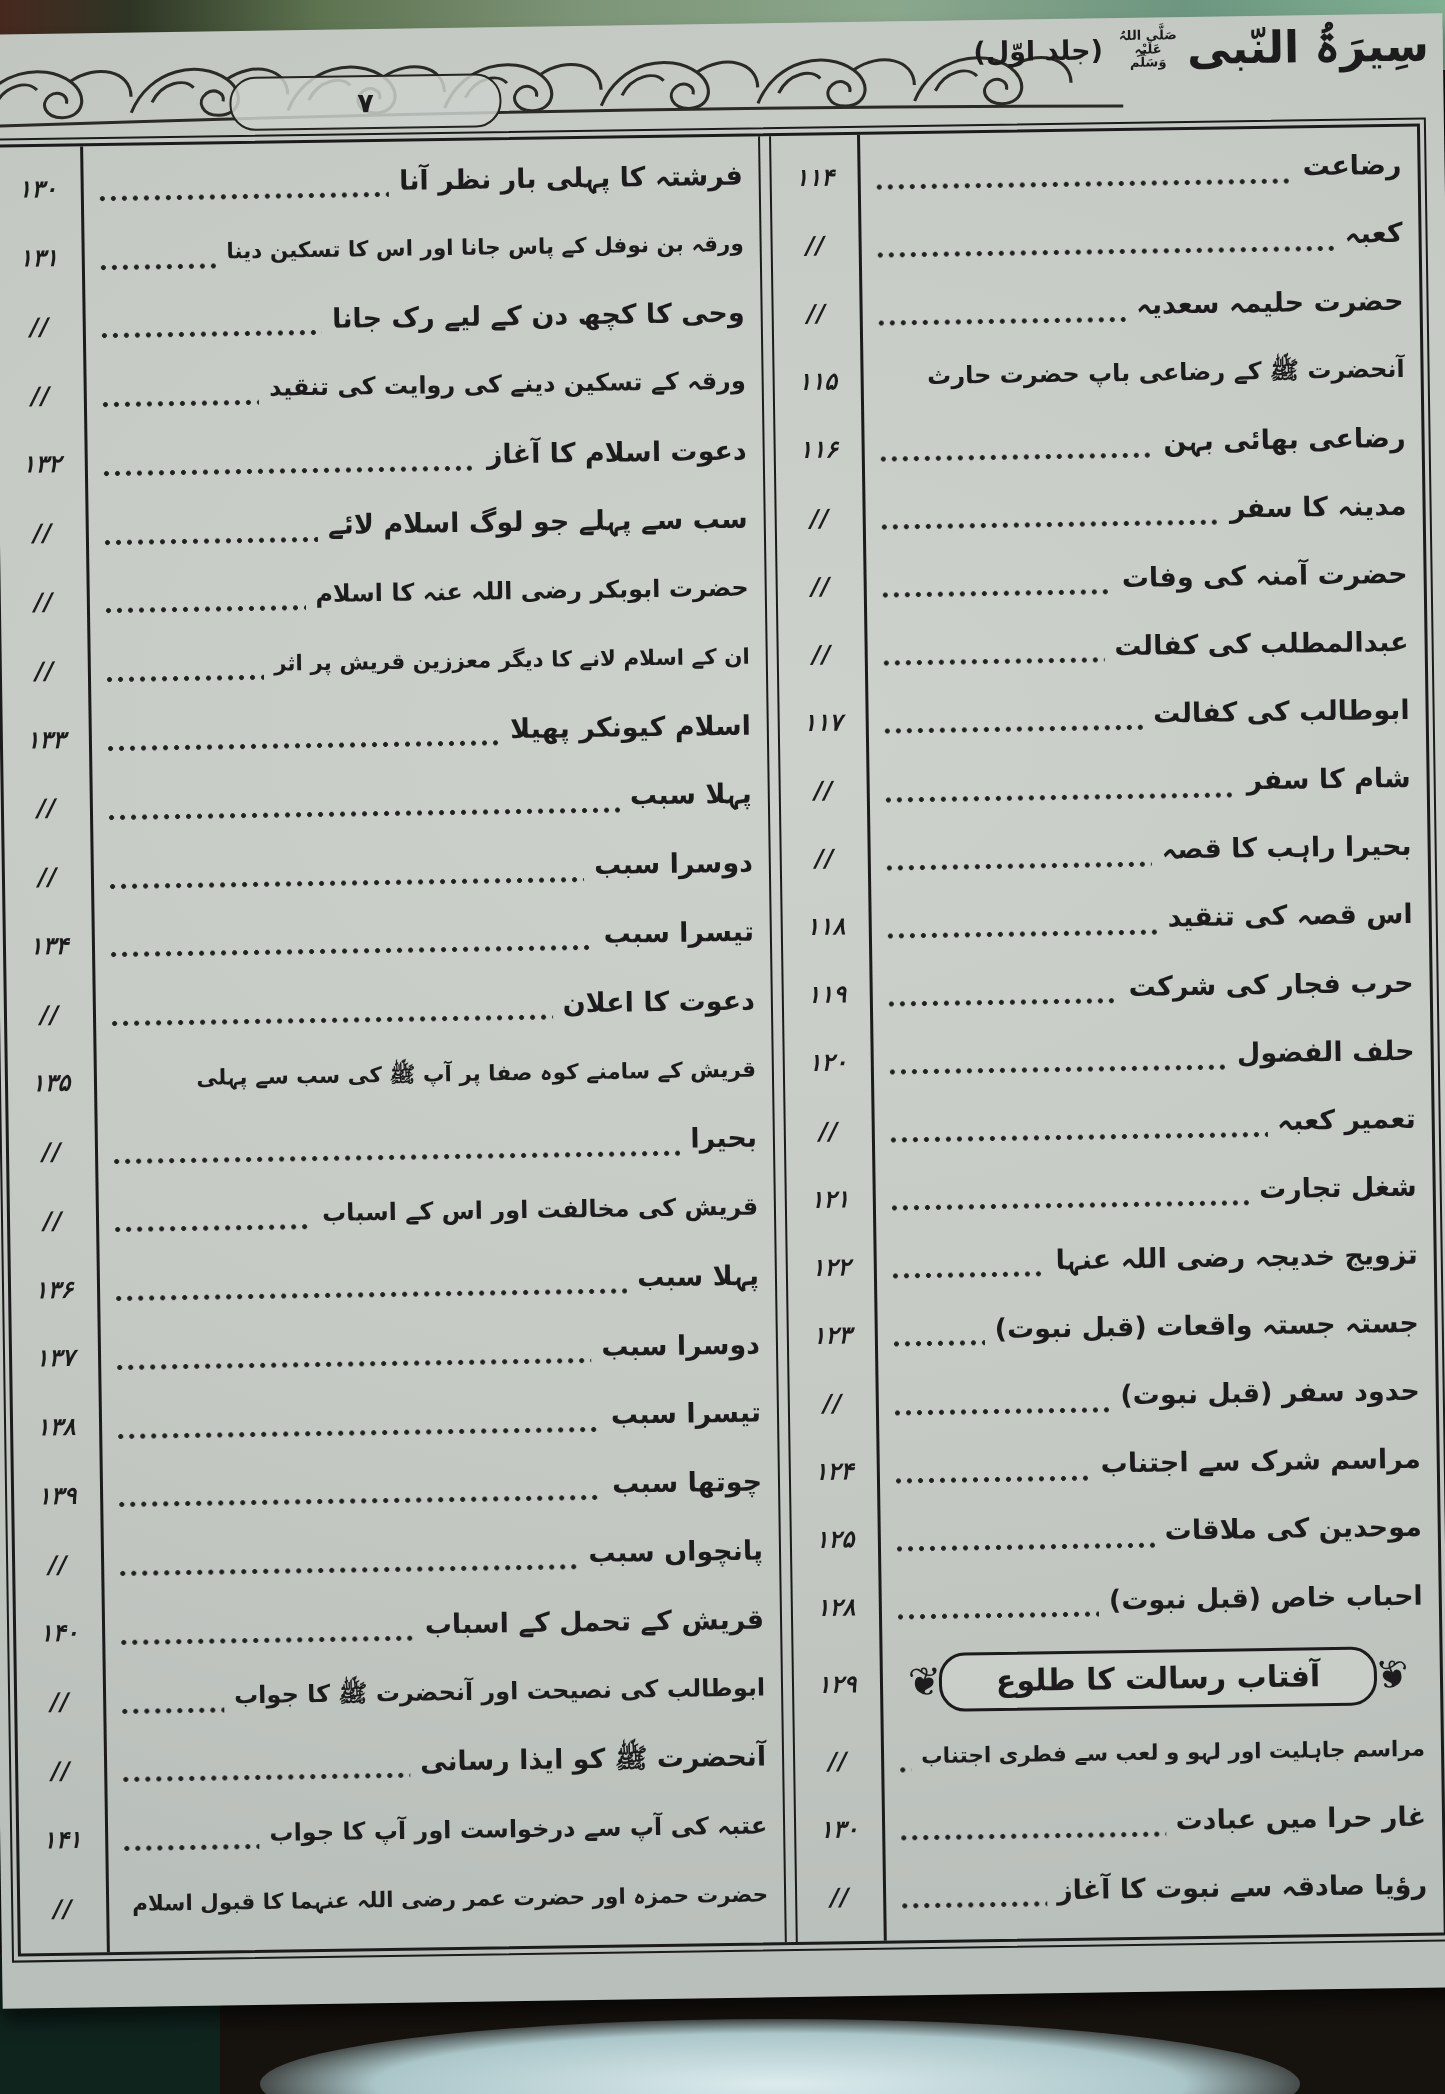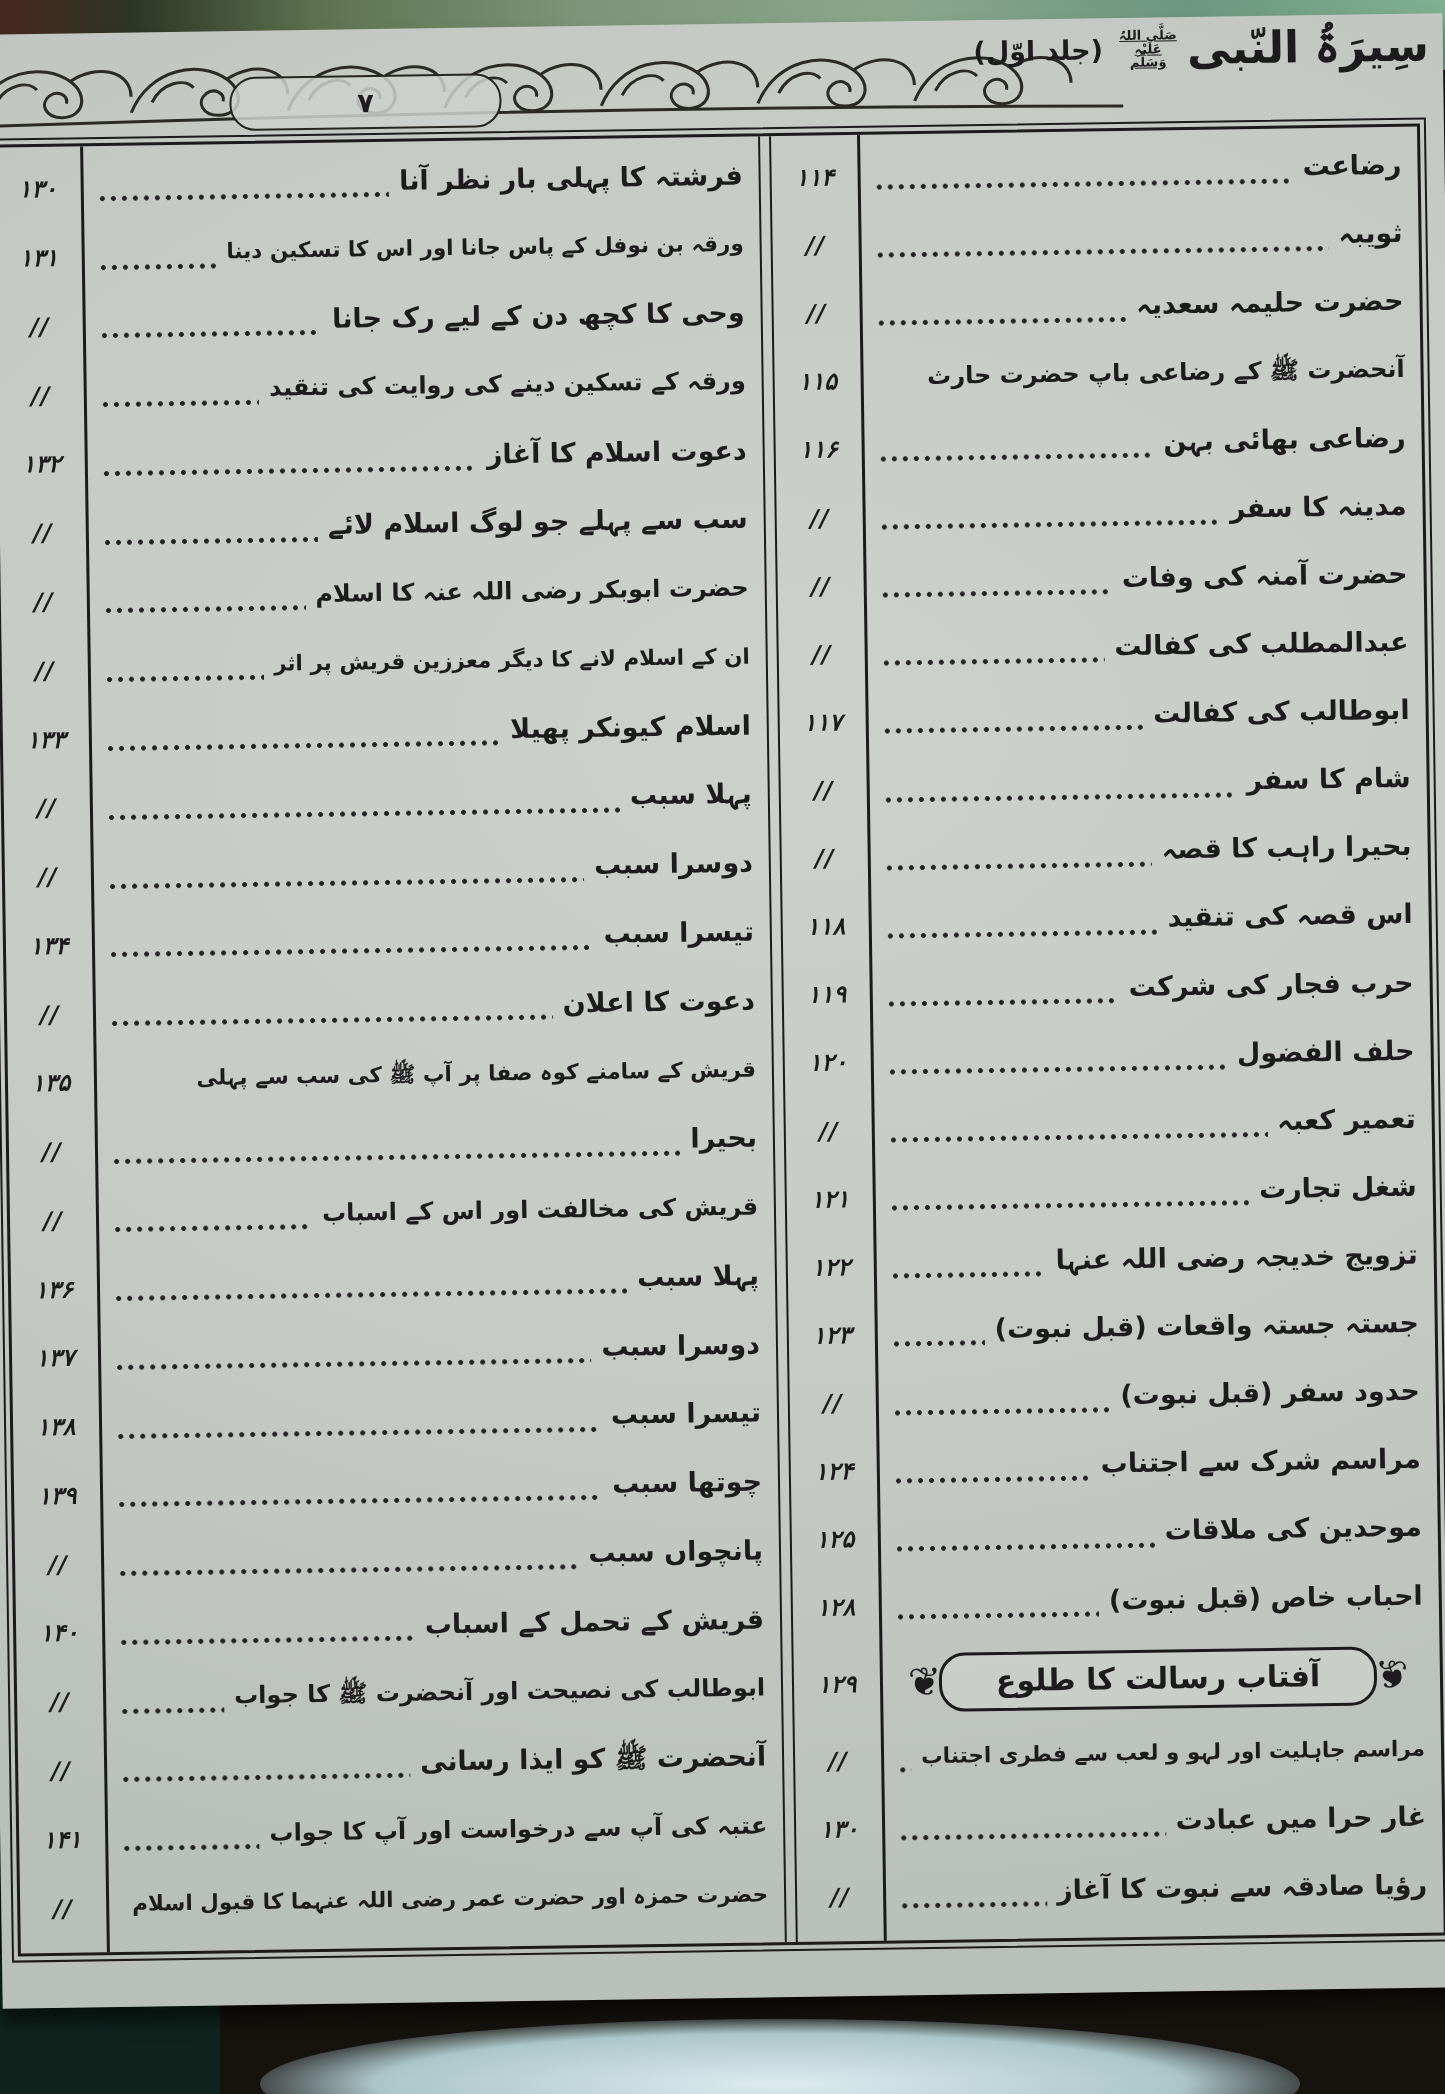--- a/index.html
+++ b/index.html
@@ -20,21 +20,21 @@
   
   .header{position:absolute;top:0;left:0;right:0;height:102px;}
   .orn-band{position:absolute;left:0;right:320px;top:22px;height:78px;overflow:hidden;}
   .orn-band svg{display:block;width:100%;height:100%;}
   .cartouche{position:absolute;left:255px;top:46px;width:268px;height:50px;
     border:2.5px solid #25251f;border-radius:26px;display:flex;align-items:center;justify-content:center;
     background:rgba(205,209,204,.85);}
   .folio{font-size:27px;font-weight:bold;}
   .title-wrap{position:absolute;right:14px;top:6px;display:flex;align-items:center;gap:10px;direction:rtl;}
   .book-title{font-size:44px;font-weight:bold;letter-spacing:-1px;}
-  .honorific{font-size:13px;font-weight:bold;width:58px;line-height:1.05;text-align:center;text-decoration:underline;}
+  .honorific{font-size:13px;font-weight:bold;width:58px;line-height:1.05;text-align:center;}
   .volume{font-size:27px;font-weight:bold;margin-right:6px;}
   
   .toc{position:absolute;left:10px;right:18px;top:104px;bottom:46px;
     border:2px solid #1b1b1b;padding:4px;}
   .toc-inner{box-sizing:border-box;width:100%;height:100%;border:3.5px solid #1b1b1b;
     display:flex;direction:ltr;}
   .col{flex:1;position:relative;display:flex;flex-direction:column;padding:8px 0 10px 0;}
   .col .numrule{position:absolute;left:86px;top:0;bottom:0;width:2.5px;background:#1b1b1b;}
   .divider{width:9px;border-left:2.5px solid #1b1b1b;border-right:2.5px solid #1b1b1b;}
   .row{flex:1;display:flex;align-items:center;min-height:0;}
@@ -290,21 +290,21 @@
         <div class="row">
               <div class="num">۱۱۴</div>
               <div class="entry">
                 <span class="etext">رضاعت</span>
                 <span class="dots"></span>
               </div>
             </div>
             <div class="row">
               <div class="num">//</div>
               <div class="entry">
-                <span class="etext">ثویبہ</span>
+                <span class="etext">کعبہ</span>
                 <span class="dots"></span>
               </div>
             </div>
             <div class="row">
               <div class="num">//</div>
               <div class="entry">
                 <span class="etext">حضرت حلیمہ سعدیہ</span>
                 <span class="dots"></span>
               </div>
             </div>

